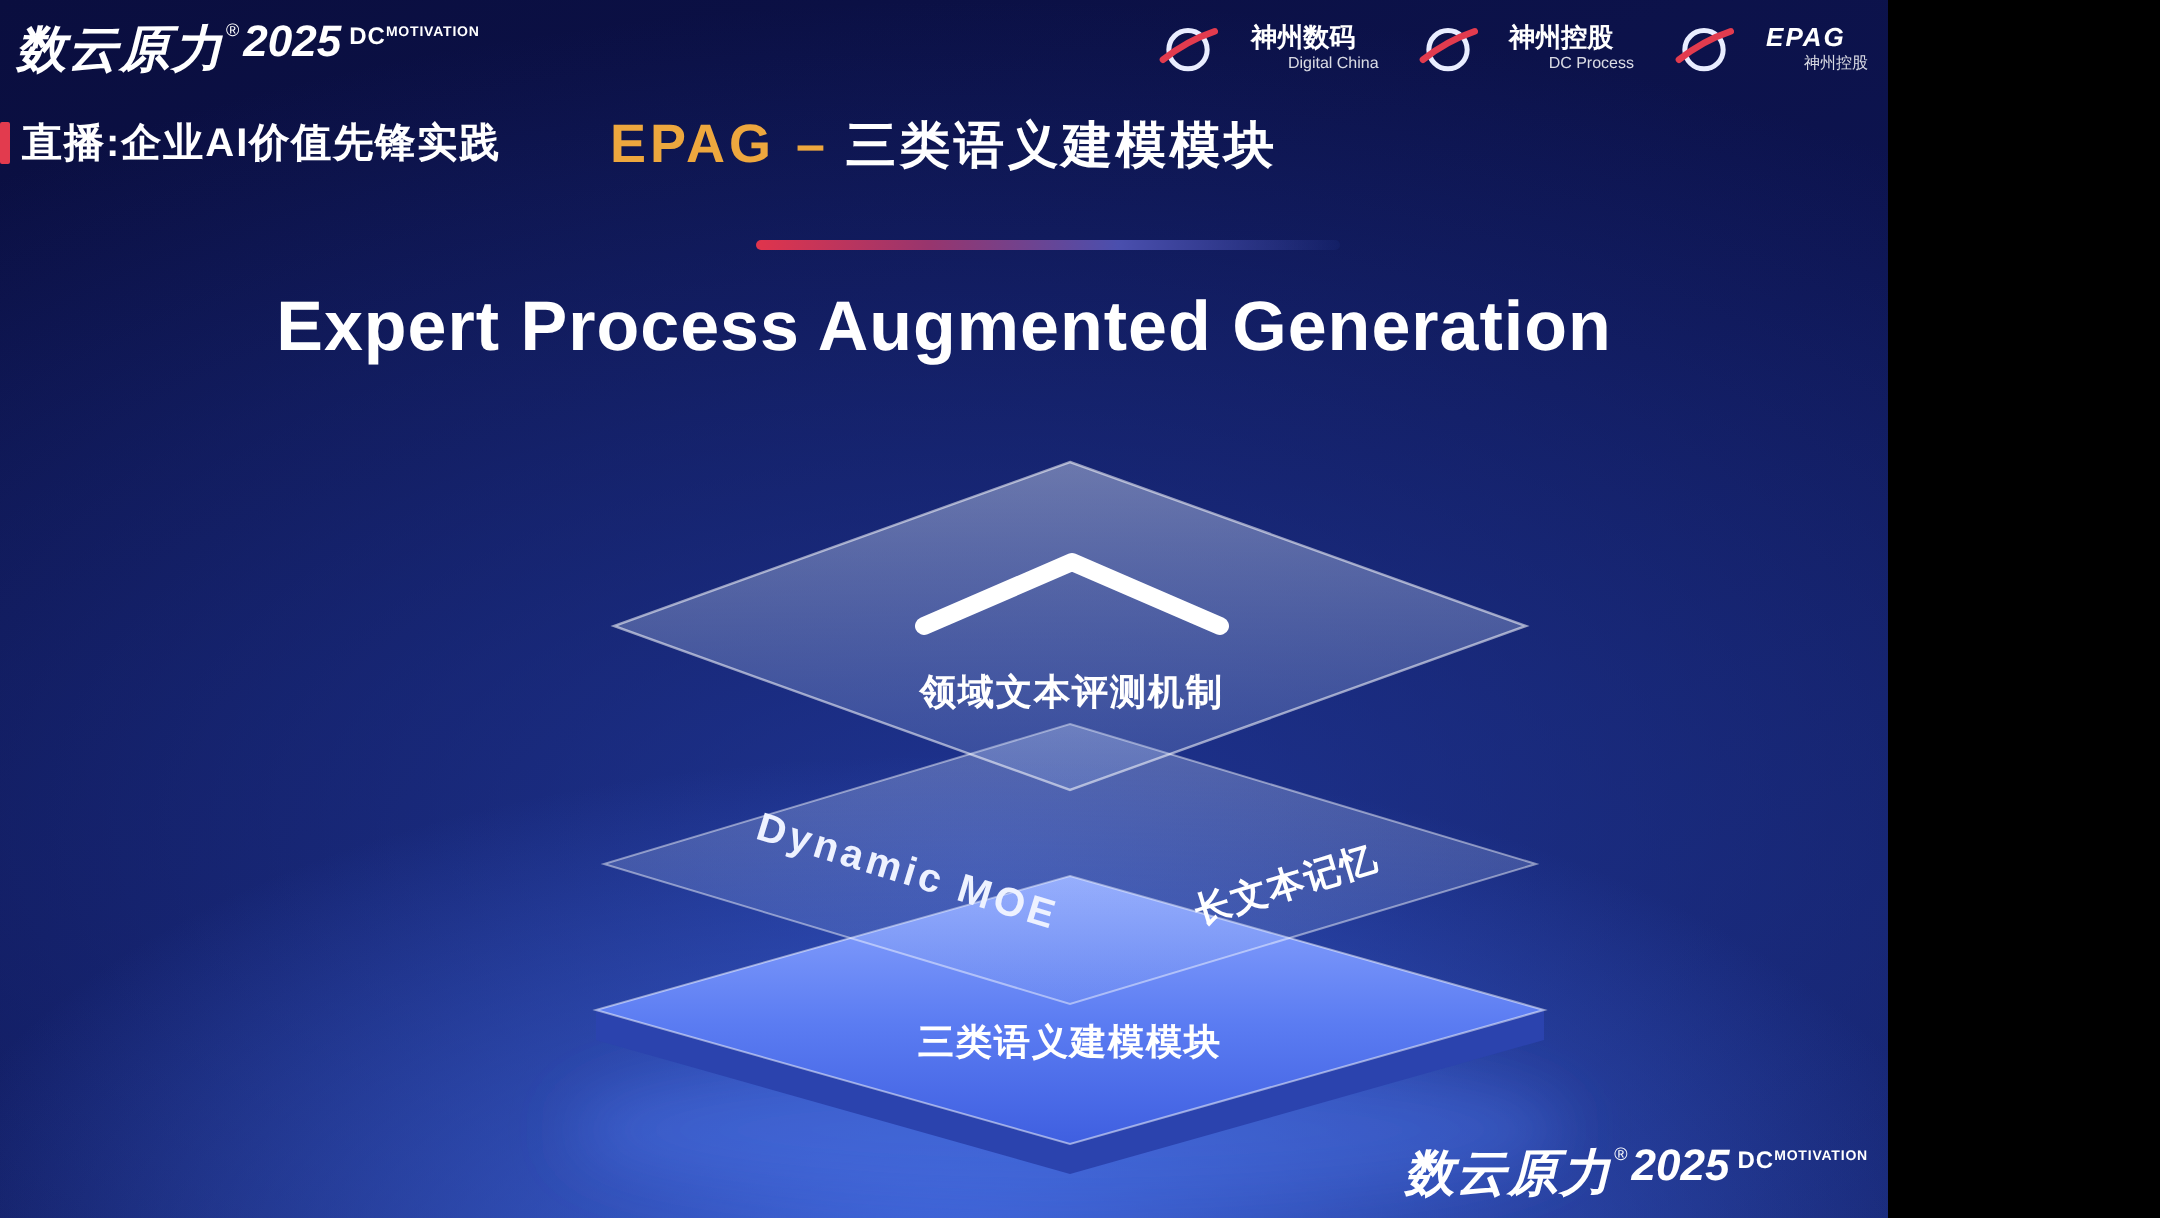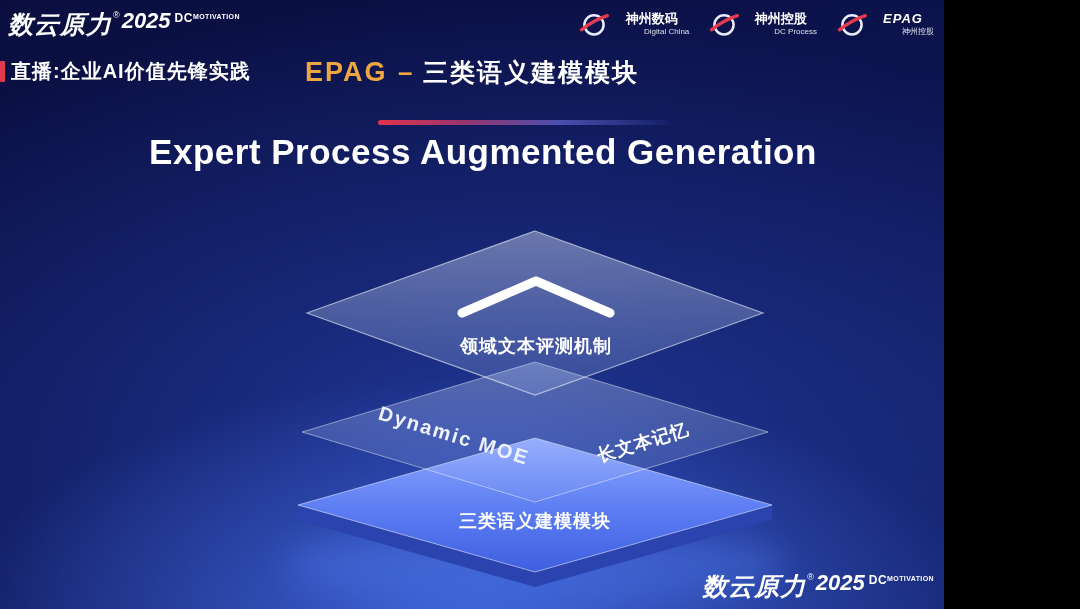--- a/index.html
+++ b/index.html
@@ -36,22 +36,22 @@
   .title-abbr { color: #eda73e; font-size: 27px; font-weight: 800; letter-spacing: 2px; }
   .title-dash { color: #eda73e; font-size: 26px; font-weight: 800; margin: 0 6px; }
   .title-zh  { color: #ffffff; font-size: 25px; font-weight: 800; letter-spacing: 2px; }
 
   .divider {
     position: absolute; top: 120px; left: 378px; width: 292px; height: 5px; border-radius: 3px;
     background: linear-gradient(90deg, #e0344c 0%, #97356e 30%, #4a4fae 62%, rgba(35,65,165,0.12) 100%);
   }
 
   .headline {
-    position: absolute; top: 132px; left: 0; width: 100%;
-    text-align: center; color: #ffffff; font-size: 35px; font-weight: 600; letter-spacing: 0.5px; margin-left: 11px;
+    position: absolute; top: 144px; left: 0; width: 100%;
+    text-align: center; color: #ffffff; font-size: 35px; font-weight: 600; letter-spacing: 0.5px;
   }
 
   
   .partners { position: absolute; top: 9px; right: 10px; display: flex; gap: 20px; align-items: center; text-align: center; }
   .partner { display: flex; align-items: center; gap: 5px; }
   .p-icon { width: 30px; height: 30px; }
   .p-text { display: flex; flex-direction: column; line-height: 1.2; }
   .p-line1 { color: #fff; font-weight: 700; font-size: 13px; }
   .p-line2 { color: rgba(255,255,255,0.85); font-size: 8px; padding-left: 30px; }
   .partner:nth-child(3) .p-line1 { font-style: italic; letter-spacing: 1px; }

